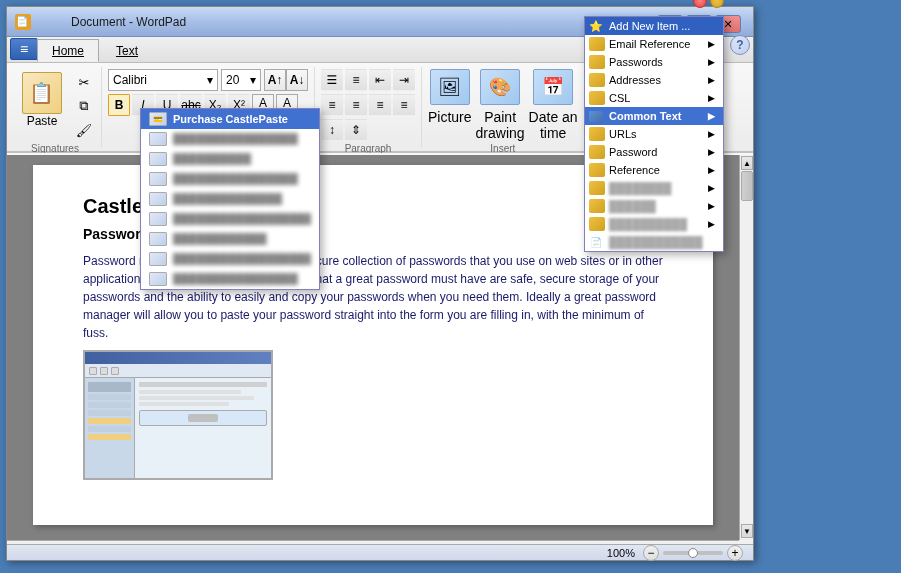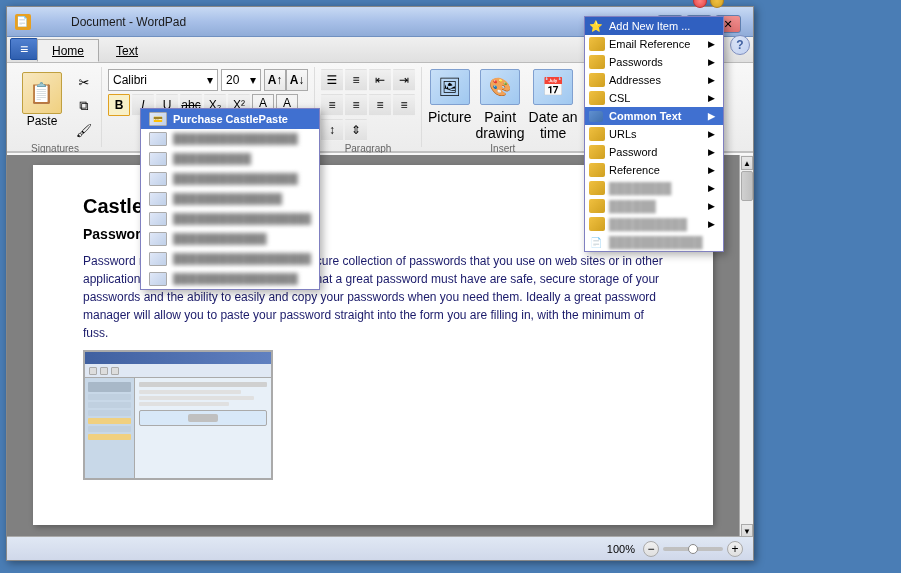--- a/index.html
+++ b/index.html
@@ -59,21 +59,21 @@
     .doc-title { font-size: 20px; font-weight: bold; margin-bottom: 8px; color: #000; }
     .doc-subtitle { font-size: 14px; font-weight: bold; margin-bottom: 10px; color: #000; }
     .doc-body { font-size: 12px; line-height: 1.5; color: #1a1a6a; }
 
     
     .vscroll { position: absolute; top: 148px; right: 0; width: 14px; bottom: 20px; background: #f0f0f0; border-left: 1px solid #aaa; }
     .vscroll-thumb { width: 12px; height: 30px; background: linear-gradient(to right, #d0d0d0, #c0c0c0); margin: 1px; border: 1px solid #aaa; border-radius: 2px; }
     .hscroll { position: absolute; bottom: 0; left: 0; right: 14px; height: 20px; background: #f0f0f0; border-top: 1px solid #aaa; display: flex; align-items: center; }
 
     
-    .statusbar { position: absolute; bottom: 0; left: 0; right: 0; height: 24px; background: linear-gradient(to bottom, #e0e8f4, #d0d8ea); border-top: 1px solid #aaa; display: flex; align-items: center; justify-content: flex-end; padding-right: 10px; gap: 8px; font-size: 11px; }
+    .statusbar { position: absolute; bottom: 0; left: 0; right: 0; height: 16px; background: linear-gradient(to bottom, #e0e8f4, #d0d8ea); border-top: 1px solid #aaa; display: flex; align-items: center; justify-content: flex-end; padding-right: 10px; gap: 8px; font-size: 11px; }
     .zoom-controls { display: flex; align-items: center; gap: 4px; }
     .zoom-btn { width: 16px; height: 16px; border: 1px solid #aaa; background: linear-gradient(to bottom, #f0f0f0, #e0e0e0); display: flex; align-items: center; justify-content: center; cursor: pointer; font-size: 12px; border-radius: 50%; }
     .zoom-slider { width: 60px; height: 4px; background: #c0c0c0; border-radius: 2px; position: relative; }
     .zoom-slider-thumb { width: 10px; height: 10px; background: white; border: 1px solid #888; border-radius: 50%; position: absolute; top: -3px; left: 50%; transform: translateX(-50%); }
 
     
     .doc-screenshot { width: 190px; height: 130px; border: 2px solid #aaa; background: #e8f0f8; margin-top: 8px; position: relative; overflow: hidden; }
     .screenshot-inner { width: 100%; height: 100%; background: linear-gradient(135deg, #e0e8f4 0%, #c8d8ec 100%); display: flex; flex-direction: column; }
     .ss-titlebar { height: 12px; background: linear-gradient(to right, #4060a0, #6080c0); }
     .ss-content { flex: 1; display: flex; }

